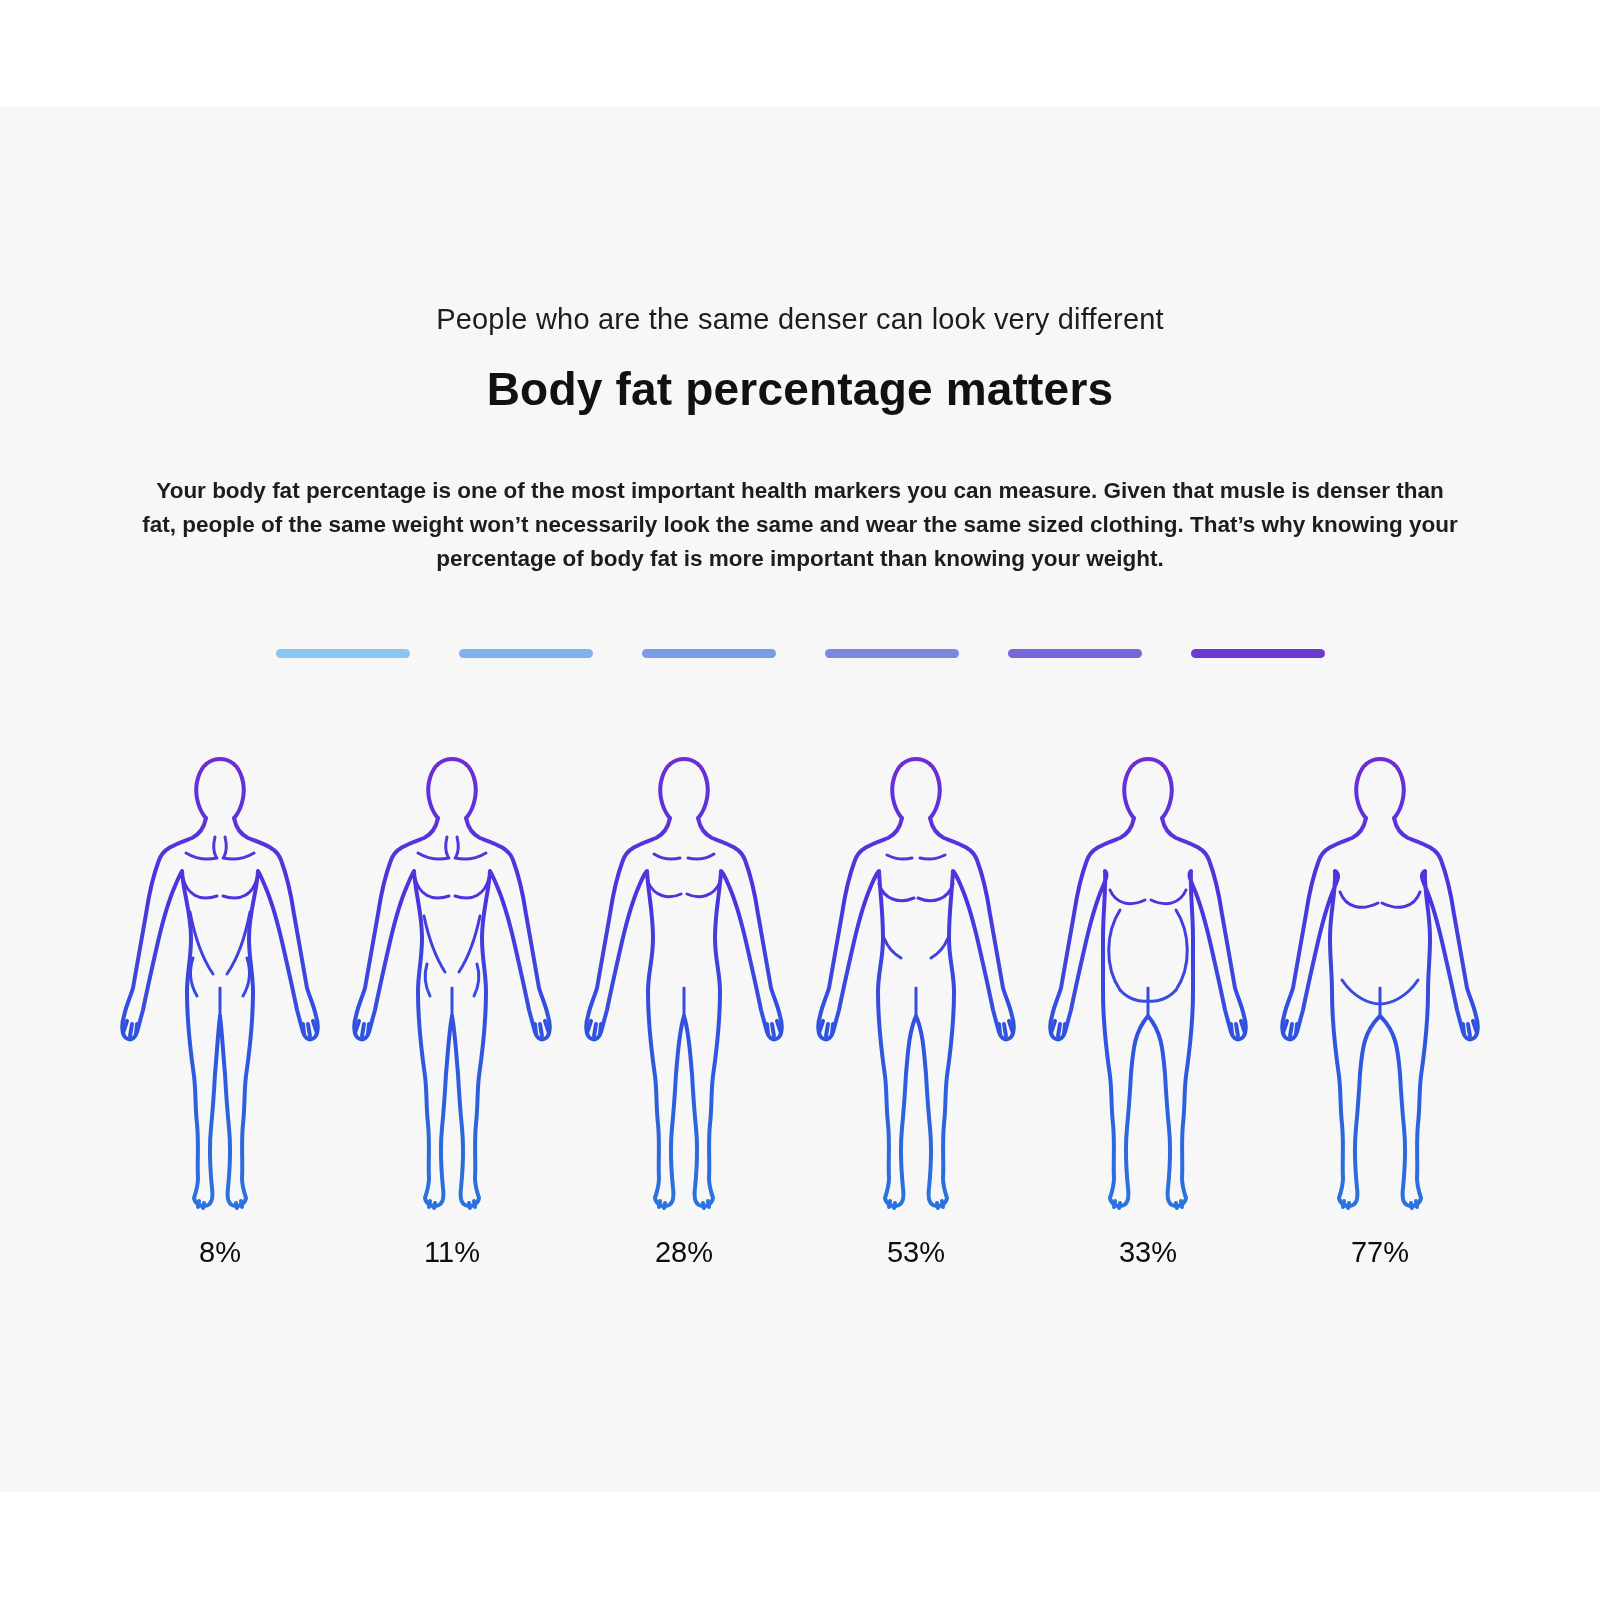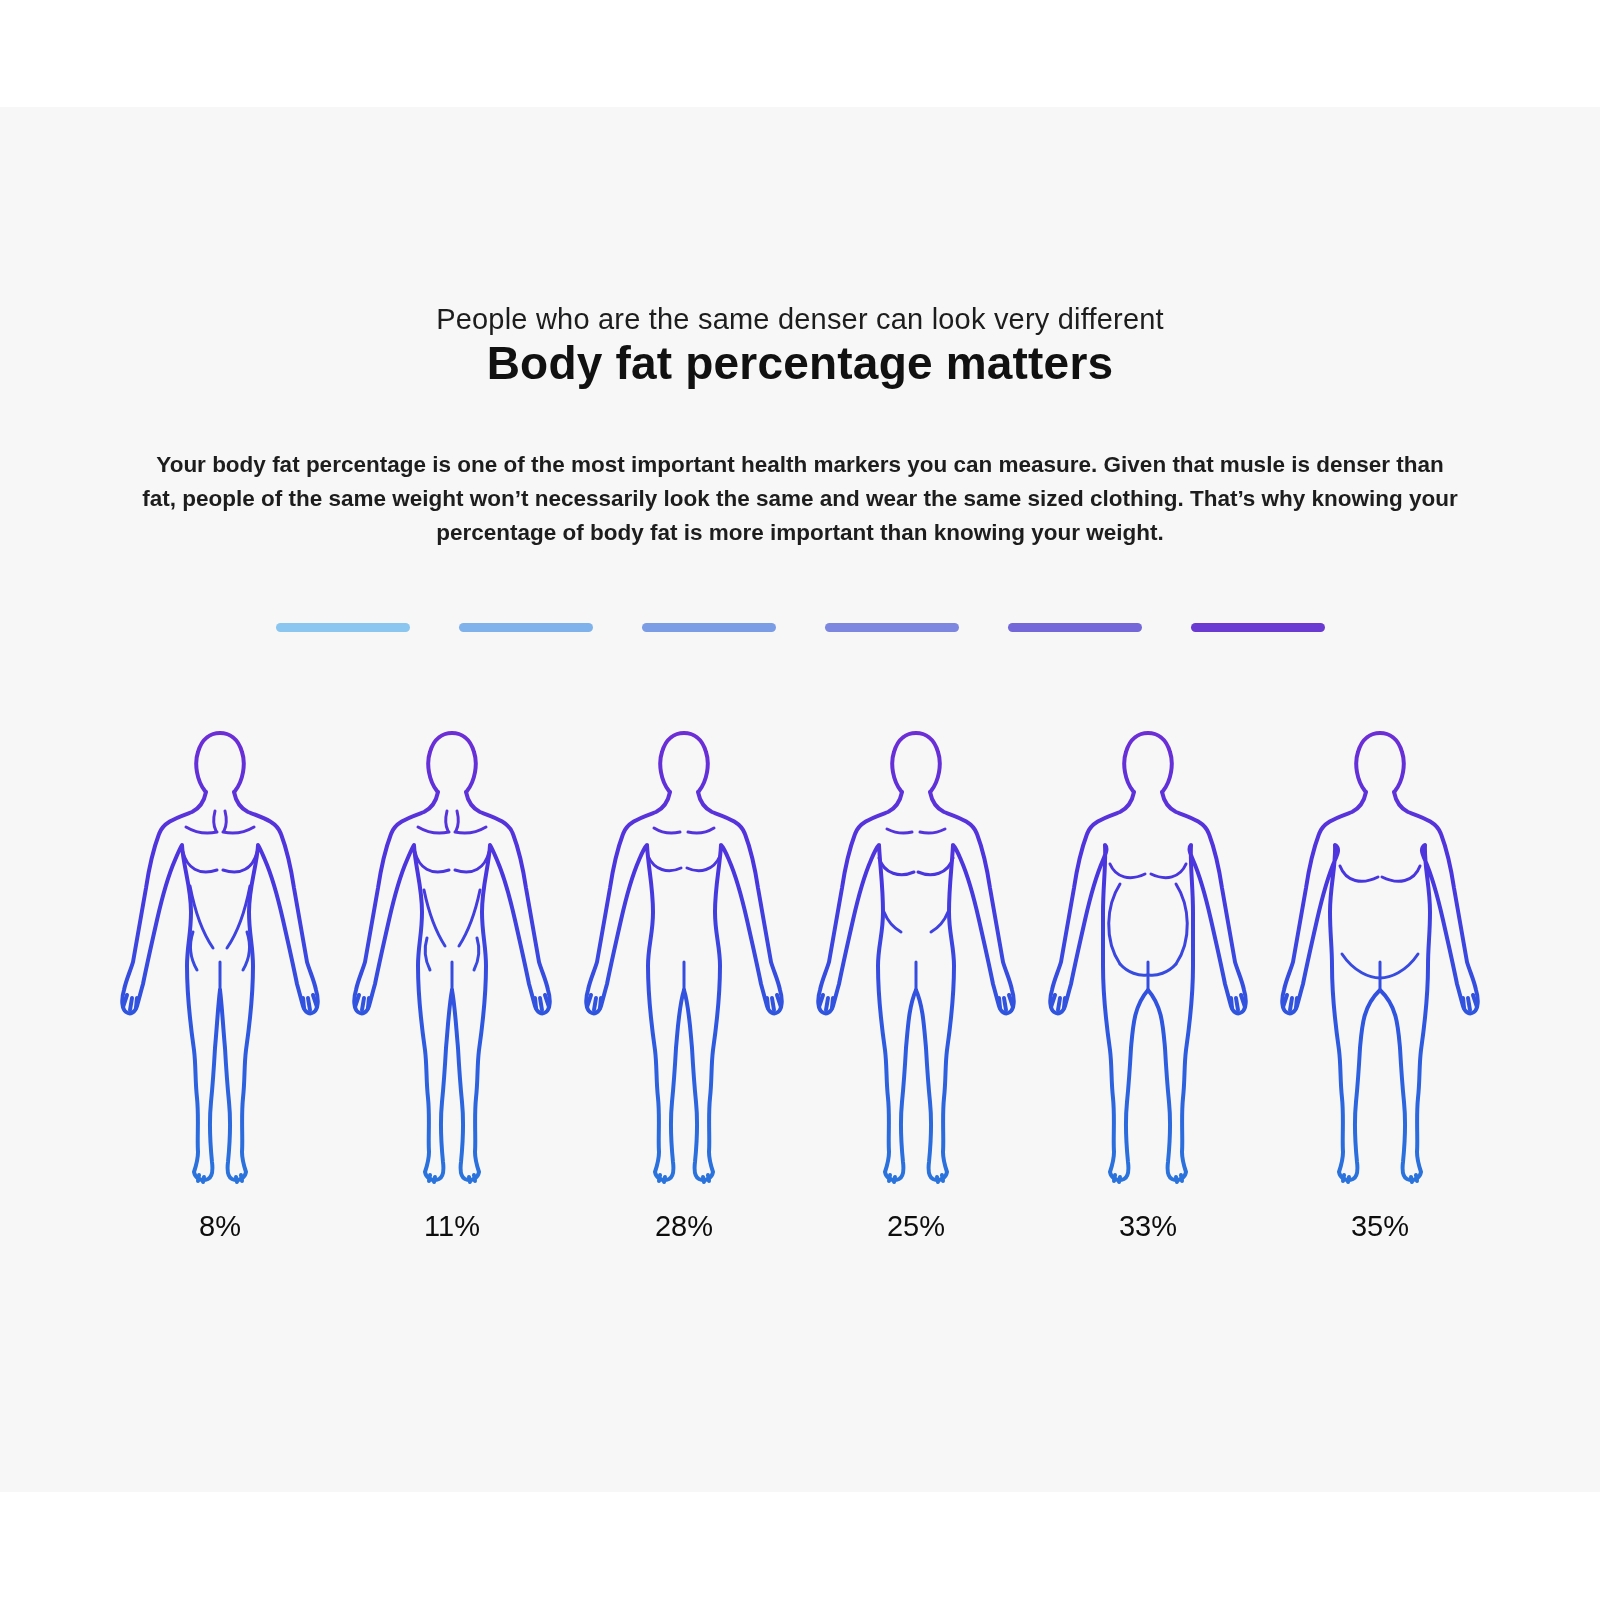--- a/index.html
+++ b/index.html
@@ -21,20 +21,21 @@
     font-size: 29px;
     font-weight: 400;
     color: #1d1d1d;
     letter-spacing: 0.2px;
   }
   .title {
     text-align: center;
     font-size: 46px;
     font-weight: 700;
     color: #111111;
+    margin-top: 26px;
     letter-spacing: 0.2px;
   }
   .intro {
     max-width: 1320px;
     margin: 58px auto 0 auto;
     text-align: center;
     font-size: 22.5px;
     line-height: 1.5;
     color: #1d1d1d;
     font-weight: bold;
@@ -246,21 +247,21 @@
                 <path d="M17,284 L16,294"></path>
                 <path d="M74,461 L73,467"></path>
                 <path d="M79,463 L78,468"></path>
                 <path stroke-width="3" d="M71,115 C79,119 88,120 96,118"></path>
                 <path stroke-width="3" d="M63,144 C68,160 84,164 98,158"></path>
                 <path stroke-width="3" d="M68,198 C72,208 78,214 85,218"></path>
               </g>
             </g>
           </svg>
         </div>
-      <div class="fig-label">25%</div>
+      <div class="fig-label">53%</div>
     </div>
     <div class="figure-col">
       <div class="fig-slot">
           <svg viewBox="0 0 200 480" width="206" height="480" xmlns="http://www.w3.org/2000/svg">
             <defs>
               <linearGradient id="grad4" gradientUnits="userSpaceOnUse" x1="0" y1="19" x2="0" y2="470">
                 <stop offset="0" stop-color="#6D2ED6"></stop>
                 <stop offset="0.32" stop-color="#4836DE"></stop>
                 <stop offset="0.62" stop-color="#2F55DF"></stop>
                 <stop offset="1" stop-color="#2A74DC"></stop>
@@ -322,16 +323,16 @@
                 <path d="M12,284 L10,296"></path>
                 <path d="M17,284 L16,294"></path>
                 <path d="M64,461 L63,467"></path>
                 <path d="M69,463 L68,468"></path>
                 <path stroke-width="3" d="M60,152 C66,168 82,171 98,163"></path>
                 <path stroke-width="3" d="M62,240 C74,258 90,264 100,264"></path>
               </g>
             </g>
           </svg>
         </div>
-      <div class="fig-label">35%</div>
+      <div class="fig-label">77%</div>
     </div>
   </div>
 </section>
 
 </body></html>

